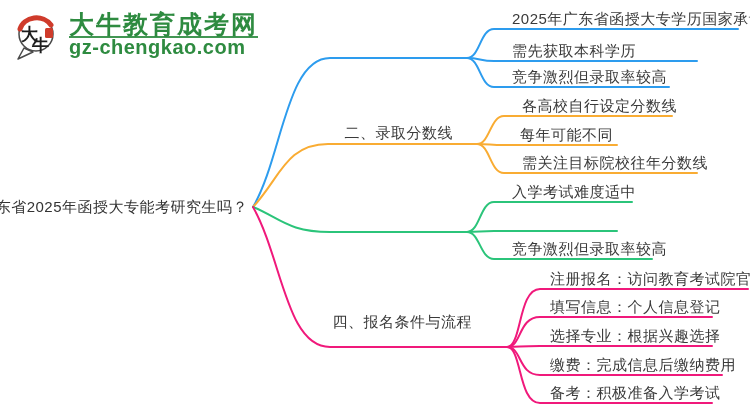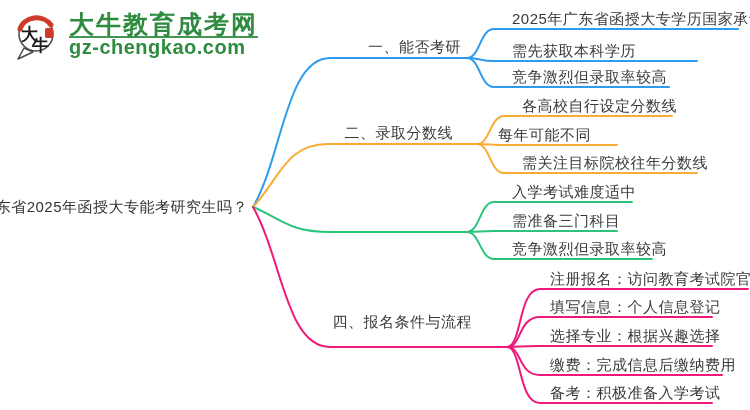--- a/index.html
+++ b/index.html
@@ -64,34 +64,32 @@
       <path d="M507,347 C522,347 518,289 540,289 L748,289" stroke="#f0197b"></path>
       <path d="M507,347 C522,347 518,317 540,317 L712,317" stroke="#f0197b"></path>
       <path d="M507,347 C522,347 518,346 540,346 L712,346" stroke="#f0197b"></path>
       <path d="M507,347 C522,347 518,375 540,375 L722,375" stroke="#f0197b"></path>
       <path d="M507,347 C522,347 518,403 540,403 L712,403" stroke="#f0197b"></path>
     </g>
   </svg>
 
   <div class="node root-label" style="top:197px;right:502px;">广东省2025年函授大专能考研究生吗？</div>
 
-  <div class="node branch-label" style="top:37px;right:289px;">一、能否考研</div>
   <div class="node branch-label" style="top:123px;right:297px;">二、录取分数线</div>
   <div class="node branch-label" style="top:312px;right:278px;">四、报名条件与流程</div>
 
   <div class="node" style="top:9px;left:512px;">2025年广东省函授大专学历国家承认</div>
   <div class="node" style="top:41px;left:512px;">需先获取本科学历</div>
   <div class="node" style="top:67px;left:512px;">竞争激烈但录取率较高</div>
 
   <div class="node" style="top:96px;left:522px;">各高校自行设定分数线</div>
-  <div class="node" style="top:125px;left:498px;">每年可能不同</div>
+  <div class="node" style="top:125px;left:520px;">每年可能不同</div>
   <div class="node" style="top:153px;left:522px;">需关注目标院校往年分数线</div>
 
   <div class="node" style="top:182px;left:512px;">入学考试难度适中</div>
-  <div class="node" style="top:211px;left:512px;">需准备三门科目</div>
   <div class="node" style="top:239px;left:512px;">竞争激烈但录取率较高</div>
 
   <div class="node" style="top:269px;left:550px;">注册报名：访问教育考试院官网</div>
   <div class="node" style="top:297px;left:550px;">填写信息：个人信息登记</div>
   <div class="node" style="top:326px;left:550px;">选择专业：根据兴趣选择</div>
   <div class="node" style="top:355px;left:550px;">缴费：完成信息后缴纳费用</div>
   <div class="node" style="top:383px;left:550px;">备考：积极准备入学考试</div>
 
 </div>
 

